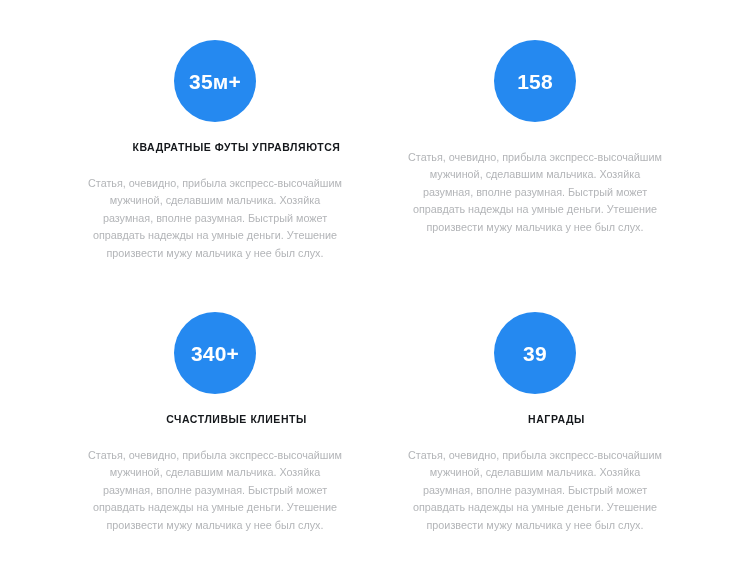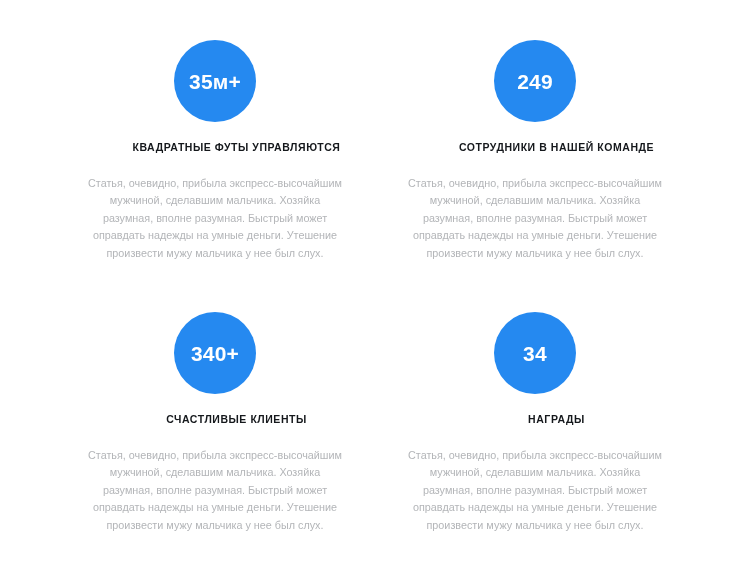--- a/index.html
+++ b/index.html
@@ -88,36 +88,35 @@
     <div class="stat-card">
       <div class="stat-badge">
         <span class="stat-badge-value">35м+</span>
       </div>
       <h3 class="stat-title">КВАДРАТНЫЕ ФУТЫ УПРАВЛЯЮТСЯ</h3>
       <p class="stat-text">Статья, очевидно, прибыла экспресс-высочайшим мужчиной, сделавшим мальчика. Хозяйка разумная, вполне разумная. Быстрый может оправдать надежды на умные деньги. Утешение произвести мужу мальчика у нее был слух.</p>
     </div>
 
     <div class="stat-card">
       <div class="stat-badge">
-        <span class="stat-badge-value">249</span>
+        <span class="stat-badge-value">158</span>
       </div>
-      <h3 class="stat-title">СОТРУДНИКИ В НАШЕЙ КОМАНДЕ</h3>
       <p class="stat-text">Статья, очевидно, прибыла экспресс-высочайшим мужчиной, сделавшим мальчика. Хозяйка разумная, вполне разумная. Быстрый может оправдать надежды на умные деньги. Утешение произвести мужу мальчика у нее был слух.</p>
     </div>
 
     <div class="stat-card">
       <div class="stat-badge">
         <span class="stat-badge-value">340+</span>
       </div>
       <h3 class="stat-title">СЧАСТЛИВЫЕ КЛИЕНТЫ</h3>
       <p class="stat-text">Статья, очевидно, прибыла экспресс-высочайшим мужчиной, сделавшим мальчика. Хозяйка разумная, вполне разумная. Быстрый может оправдать надежды на умные деньги. Утешение произвести мужу мальчика у нее был слух.</p>
     </div>
 
     <div class="stat-card">
       <div class="stat-badge">
-        <span class="stat-badge-value">34</span>
+        <span class="stat-badge-value">39</span>
       </div>
       <h3 class="stat-title">НАГРАДЫ</h3>
       <p class="stat-text">Статья, очевидно, прибыла экспресс-высочайшим мужчиной, сделавшим мальчика. Хозяйка разумная, вполне разумная. Быстрый может оправдать надежды на умные деньги. Утешение произвести мужу мальчика у нее был слух.</p>
     </div>
 
   </div>
 </section>
 
 </body></html>

